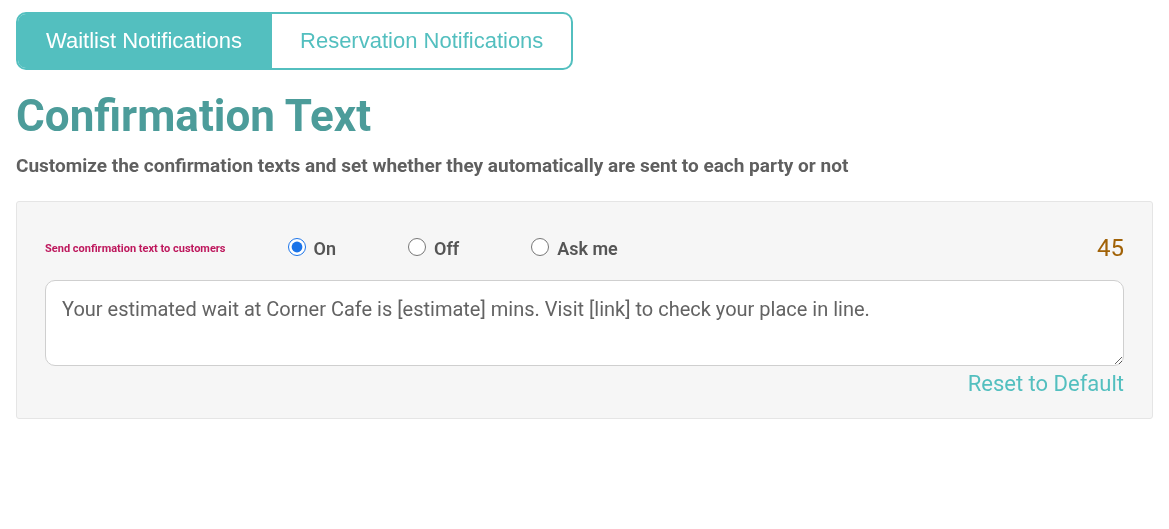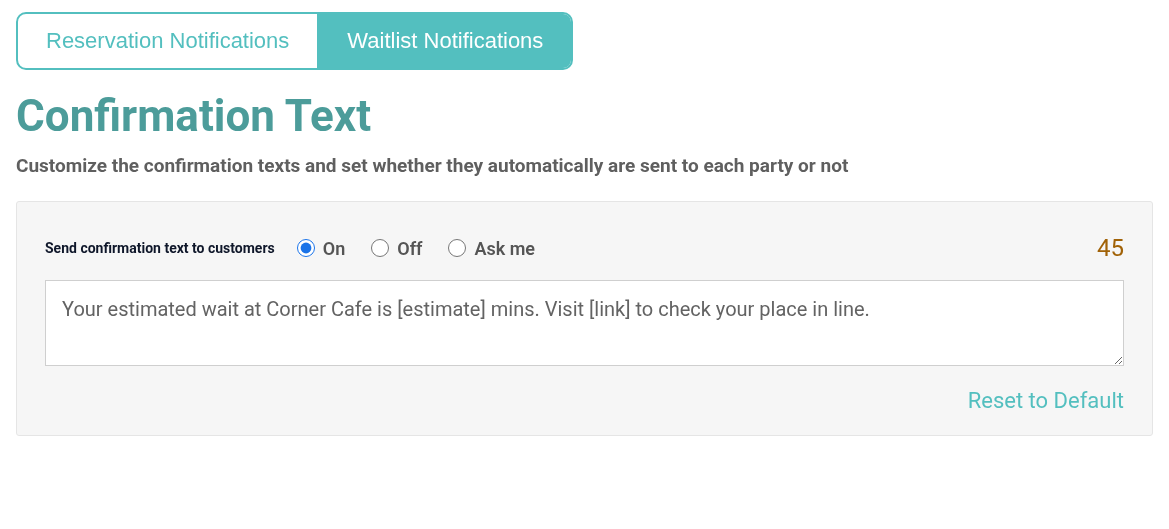--- a/index.html
+++ b/index.html
@@ -55,79 +55,80 @@
       border: 1px solid #e5e5e5;
       border-radius: 3px;
       padding: 32px 28px 22px 28px;
     }
     .radio-row {
       display: flex;
       align-items: center;
       margin-bottom: 18px;
     }
     .field-label {
-      font-size: 14px;
+      font-size: 11px;
       font-weight: 700;
-      color: #0f172a;
-      margin-right: 22px;
+      color: #be185d;
+      margin-right: 16px;
     }
     .radio-item {
       display: inline-flex;
-      align-items: center;
+      align-items: flex-start;
       margin-right: 26px;
       cursor: pointer;
       font-size: 18px;
       font-weight: 600;
       color: #555555;
+      margin-left: 46px;
     }
     .radio-item input[type="radio"] {
       width: 18px;
       height: 18px;
       margin-right: 8px;
       accent-color: #1a73e8;
       cursor: pointer;
     }
     .counter {
       margin-left: auto;
       font-size: 24px;
       color: #a16207;
     }
     .text-area {
       width: 100%;
       min-height: 70px;
       background: #ffffff;
       border: 1px solid #cfcfcf;
-      border-radius: 0;
+      border-radius: 10px;
       padding: 14px 16px;
       font-size: 20px;
       color: #636363;
       font-family: inherit;
       resize: vertical;
       line-height: 1.4;
     }
     .reset-row {
       display: flex;
       justify-content: flex-end;
-      margin-top: 18px;
+      margin-top: 1px;
     }
     .reset-link {
       font-size: 22px;
       color: #53bfbf;
       cursor: pointer;
       text-decoration: none;
     }
   </style>
 </head>
 <body>
 
 
 
 <div class="tabs">
+  <button class="tab active">Waitlist Notifications</button>
   <button class="tab">Reservation Notifications</button>
-  <button class="tab active">Waitlist Notifications</button>
 </div>
 
 <h1 class="heading">Confirmation Text</h1>
 
 <p class="subheading">Customize the confirmation texts and set whether they automatically are sent to each party or not</p>
 
 <div class="panel">
   <div class="radio-row">
     <span class="field-label">Send confirmation text to customers</span>
 

